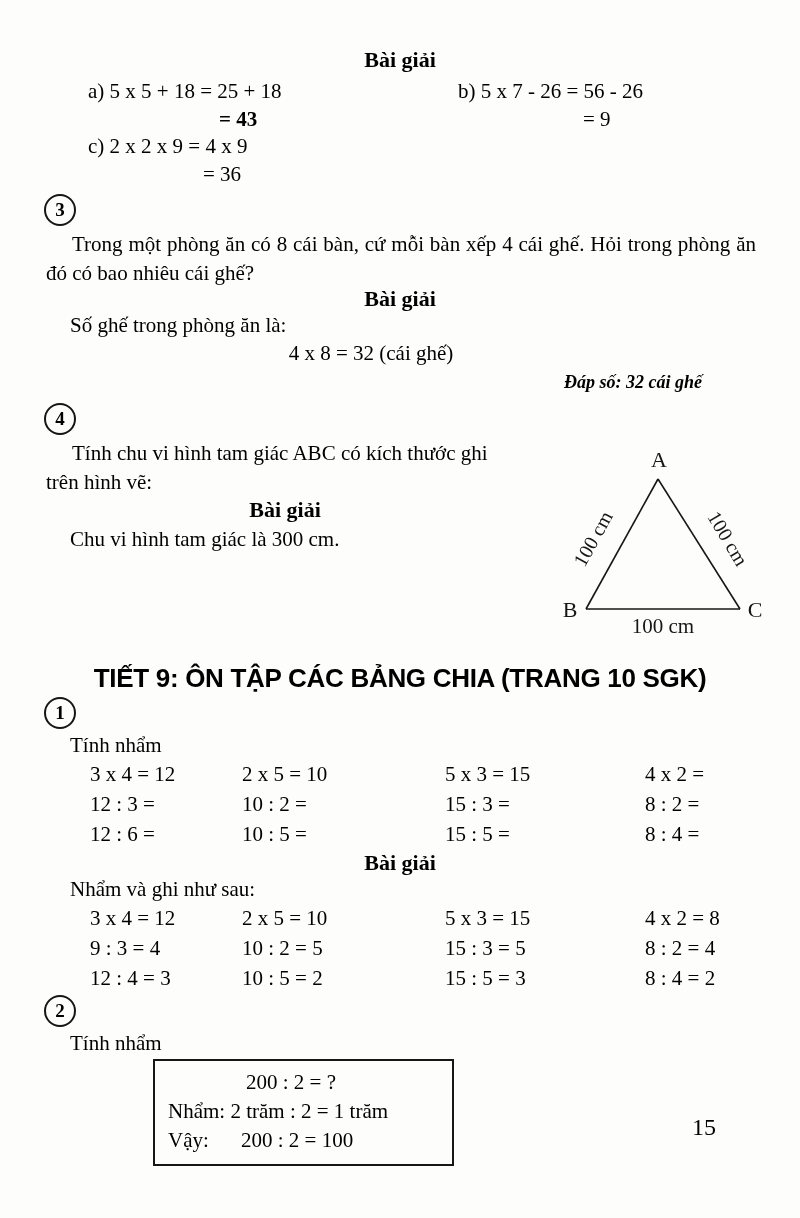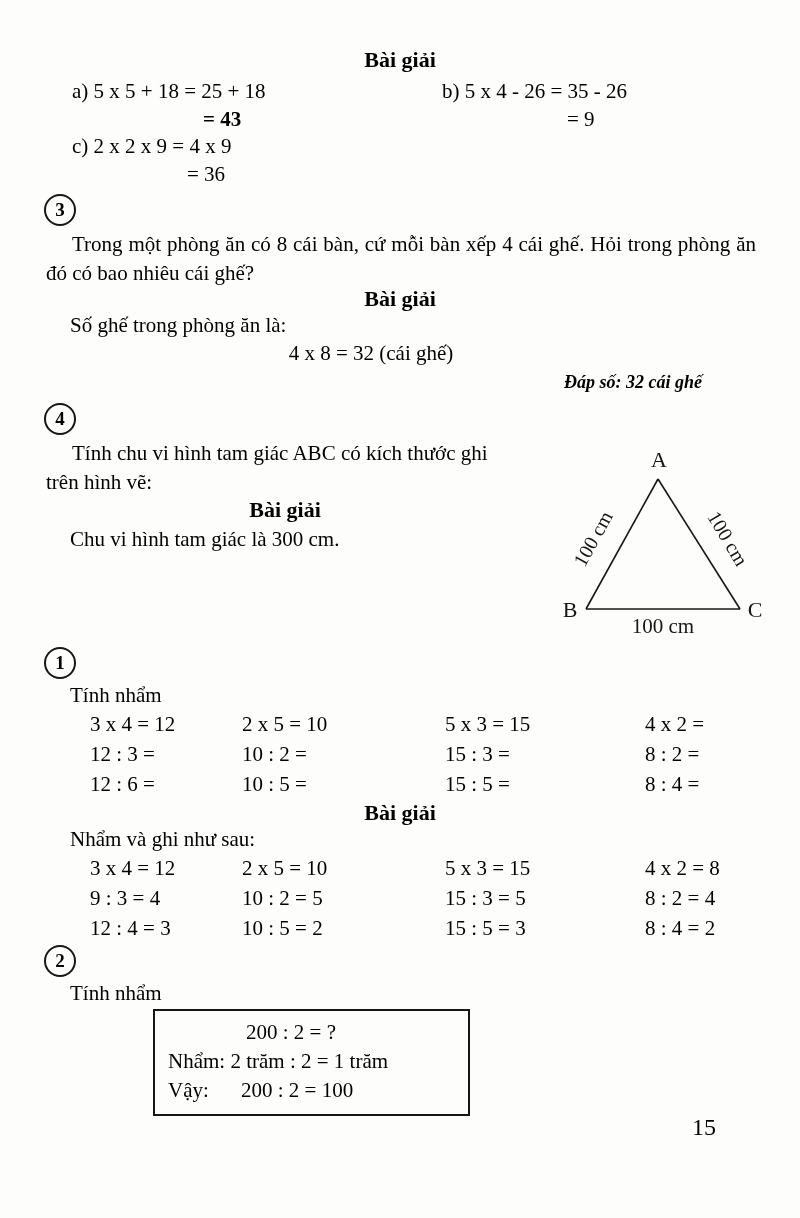--- a/index.html
+++ b/index.html
@@ -21,21 +21,21 @@
     font-size:22px;
     line-height:24px;
   }
   
   .eq-grid{
     display:grid;
     grid-template-columns:370px 1fr;
     margin:6px 0 0 72px;
     line-height:27.5px;
   }
-  .eq-col{white-space:nowrap;}
+  .eq-col{white-space:nowrap;margin-left:16px;}
   .ind-a2{padding-left:131px;font-weight:bold;}
   .ind-c2{padding-left:115px;}
   .ind-b2{padding-left:125px;}
   
   .circ-row{margin:6px 0 0 44px;height:34px;}
   .circled{
     display:inline-block;
     width:28px;height:28px;
     border:2.5px solid #161616;
     border-radius:50%;
@@ -85,21 +85,21 @@
     display:grid;
     grid-template-columns:152px 203px 200px auto;
     margin-left:90px;
     line-height:30px;
     white-space:nowrap;
   }
   .answer-box{
     width:276px;
     border:2px solid #161616;
     margin:2px 0 0 153px;
-    padding:7px 24px 9px 13px;
+    padding:7px 8px 9px 13px;
     line-height:29px;
   }
   .answer-box .c{text-align:center;margin-right:30px;}
   .vay-label{display:inline-block;min-width:73px;}
   .page-num{
     position:absolute;
     top:1114px;
     right:84px;
     font-size:24px;
   }
@@ -111,21 +111,21 @@
 
   <div class="bai-giai">Bài giải</div>
   <div class="eq-grid">
     <div class="eq-col">
       <div>a) 5 x 5 + 18 = 25 + 18</div>
       <div class="ind-a2">= 43</div>
       <div>c) 2 x 2 x 9 = 4 x 9</div>
       <div class="ind-c2">= 36</div>
     </div>
     <div class="eq-col">
-      <div>b) 5 x 4 - 26 = 35 - 26</div>
+      <div>b) 5 x 7 - 26 = 56 - 26</div>
       <div class="ind-b2">= 9</div>
     </div>
   </div>
 
   <div class="circ-row">
     <span class="circled">3</span>
   </div>
   <div class="para">Trong một phòng ăn có 8 cái bàn, cứ mỗi bàn xếp 4 cái ghế. Hỏi trong phòng ăn đó có bao nhiêu cái ghế?</div>
   <div class="bai-giai">Bài giải</div>
   <div class="intro-line">Số ghế trong phòng ăn là:</div>
@@ -149,20 +149,21 @@
         <text x="113" y="24" font-size="22" text-anchor="middle">A</text>
         <text x="24" y="174" font-size="22" text-anchor="middle">B</text>
         <text x="209" y="174" font-size="22" text-anchor="middle">C</text>
         <text x="53" y="99" font-size="20" text-anchor="middle" transform="rotate(-61 53 99)">100 cm</text>
         <text x="176" y="99" font-size="20" text-anchor="middle" transform="rotate(59 176 99)">100 cm</text>
         <text x="117" y="190" font-size="21" text-anchor="middle">100 cm</text>
       </svg>
     </div>
   </div>
 
+  <div class="lesson-heading">TIẾT 9: ÔN TẬP CÁC BẢNG CHIA (TRANG 10 SGK)</div>
 
   <div class="circ-row" style="margin-top:2px;">
     <span class="circled">1</span>
   </div>
   <div class="intro-line">Tính nhẩm</div>
   <div class="tbl">
     <div>3 x 4 = 12</div>
     <div>2 x 5 = 10</div>
     <div>5 x 3 = 15</div>
     <div>4 x 2 =</div>

